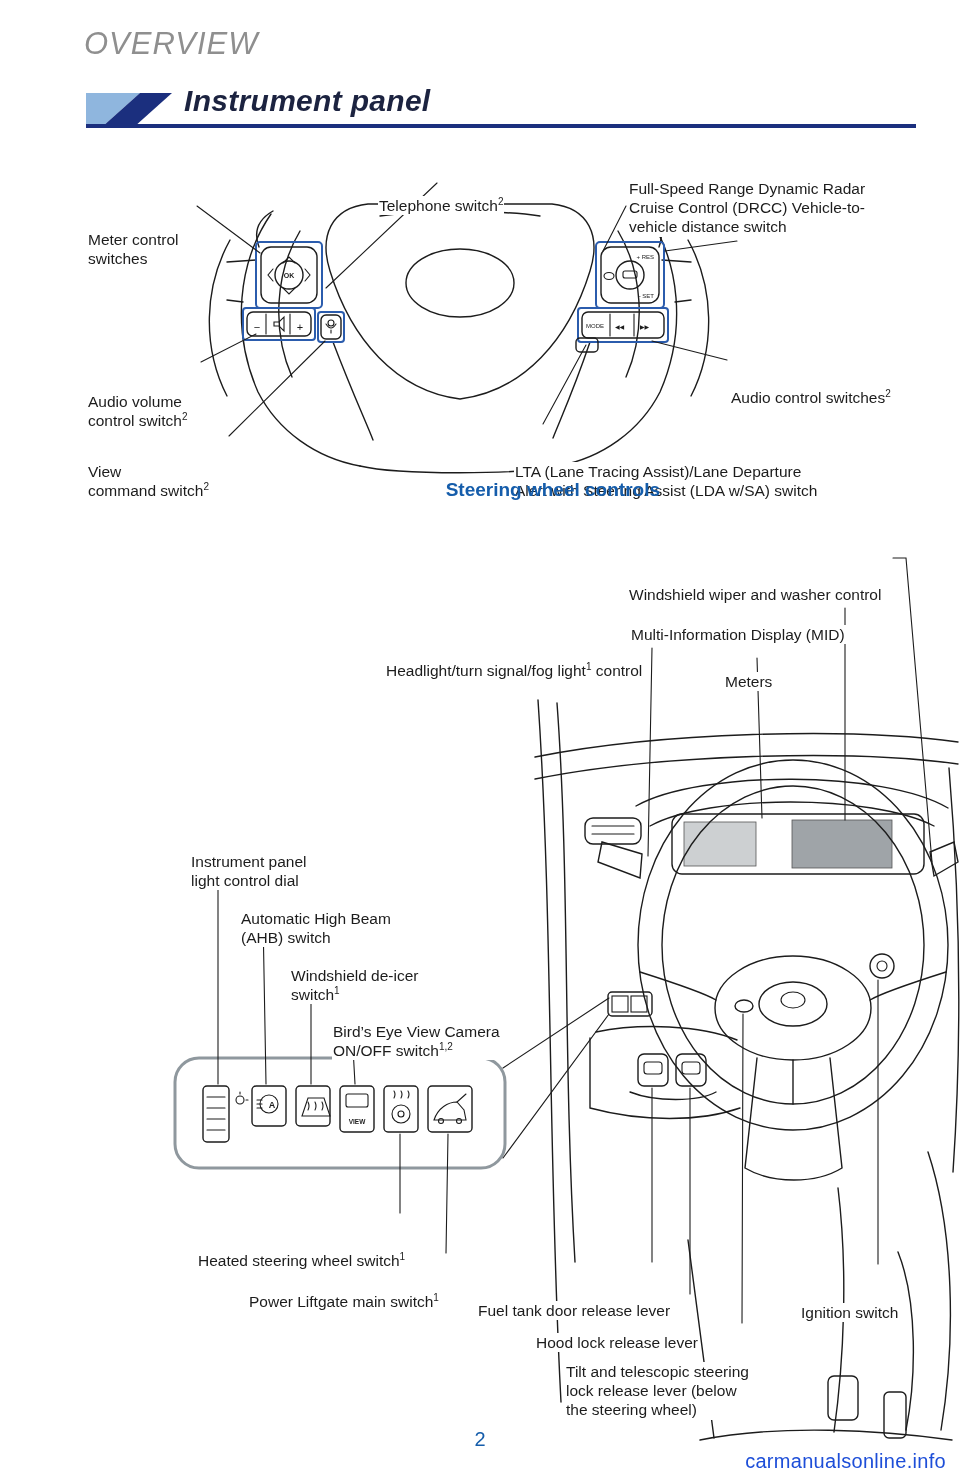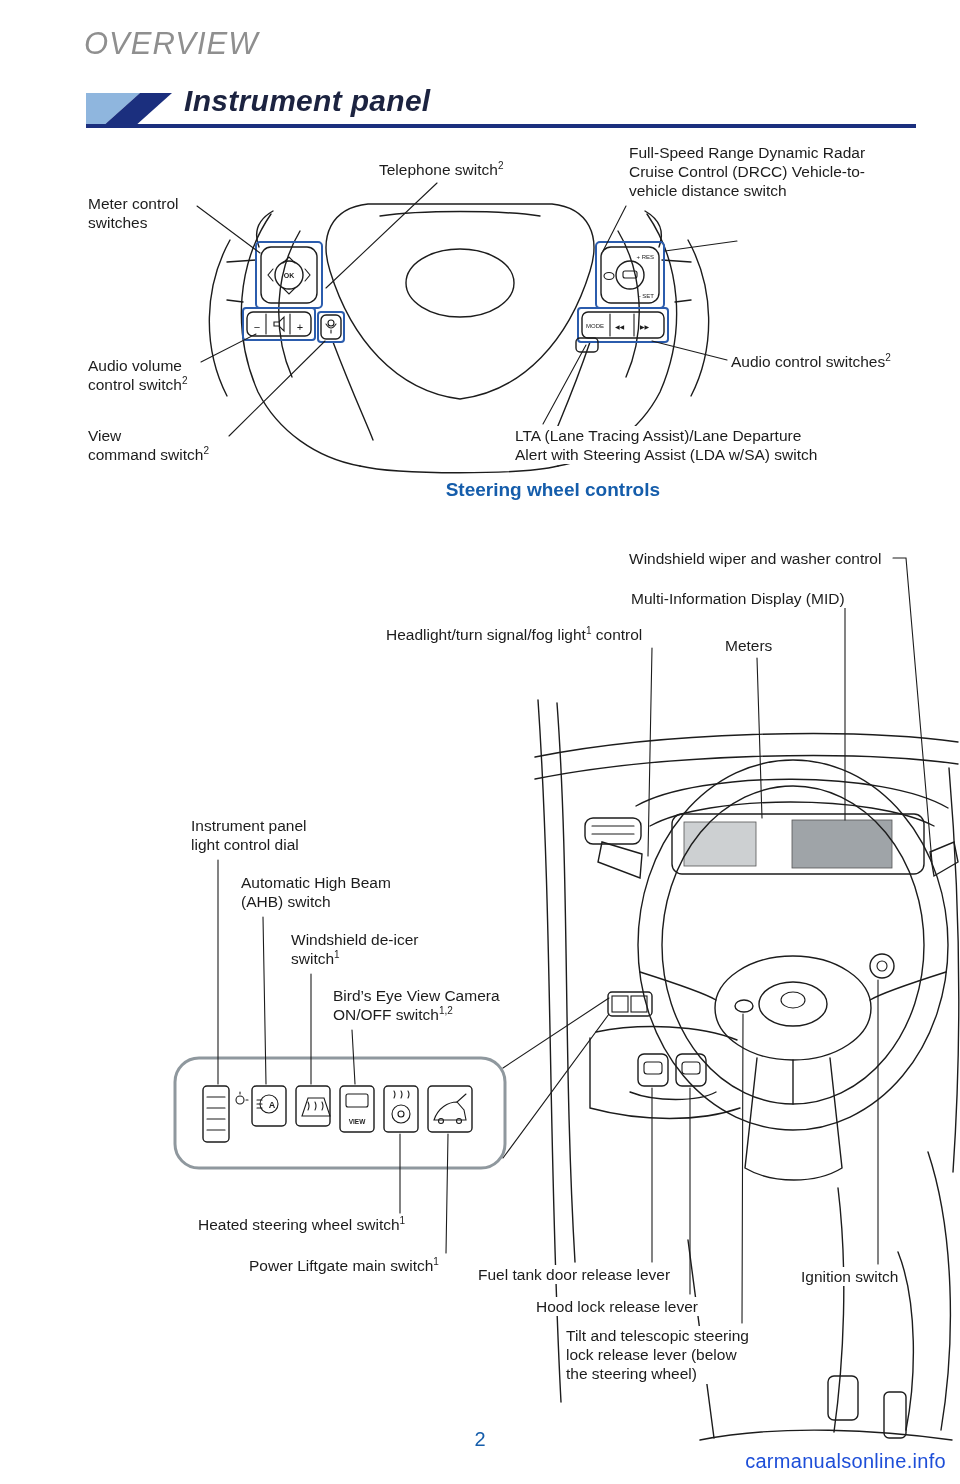--- a/index.html
+++ b/index.html
@@ -4,21 +4,21 @@
 <style>
   html,body{margin:0;padding:0;background:#ffffff;}
   .page{position:relative;width:960px;height:1484px;background:#fff;overflow:hidden;
         font-family:"Liberation Sans",sans-serif;color:#1c1c1c;}
   .overview{position:absolute;left:84px;top:26px;font-size:31px;font-style:italic;
             color:#8f8f8f;letter-spacing:1px;}
   .title{position:absolute;left:184px;top:84px;font-size:30px;font-weight:bold;
          font-style:italic;color:#1c2340;letter-spacing:.3px;}
   .rule{position:absolute;left:86px;top:124px;width:830px;height:4px;background:#1b2f7e;}
   .lbl{position:absolute;font-size:15.5px;line-height:1.24;color:#1c1c1c;
-       white-space:pre-line;background:#fff;padding:0 1px;}
+       white-space:pre-line;background:#fff;padding:0 1px;margin-top:36px;}
   sup{font-size:10px;line-height:0;vertical-align:super;}
   .caption{position:absolute;left:260px;top:479px;width:400px;text-align:right;
            font-size:19px;font-weight:bold;color:#155dab;background:transparent;}
   .pagenum{position:absolute;left:0;top:1428px;width:100%;text-align:center;
            font-size:20px;color:#155dab;}
   .watermark{position:absolute;right:14px;top:1450px;font-size:20px;color:#1d4ed8;
              letter-spacing:.3px;}
   svg.art{position:absolute;left:0;top:0;}
   .ln{fill:none;stroke:#1c1c1c;stroke-width:1.4;stroke-linecap:round;}
   .thin{fill:none;stroke:#1c1c1c;stroke-width:1.1;stroke-linecap:round;}

